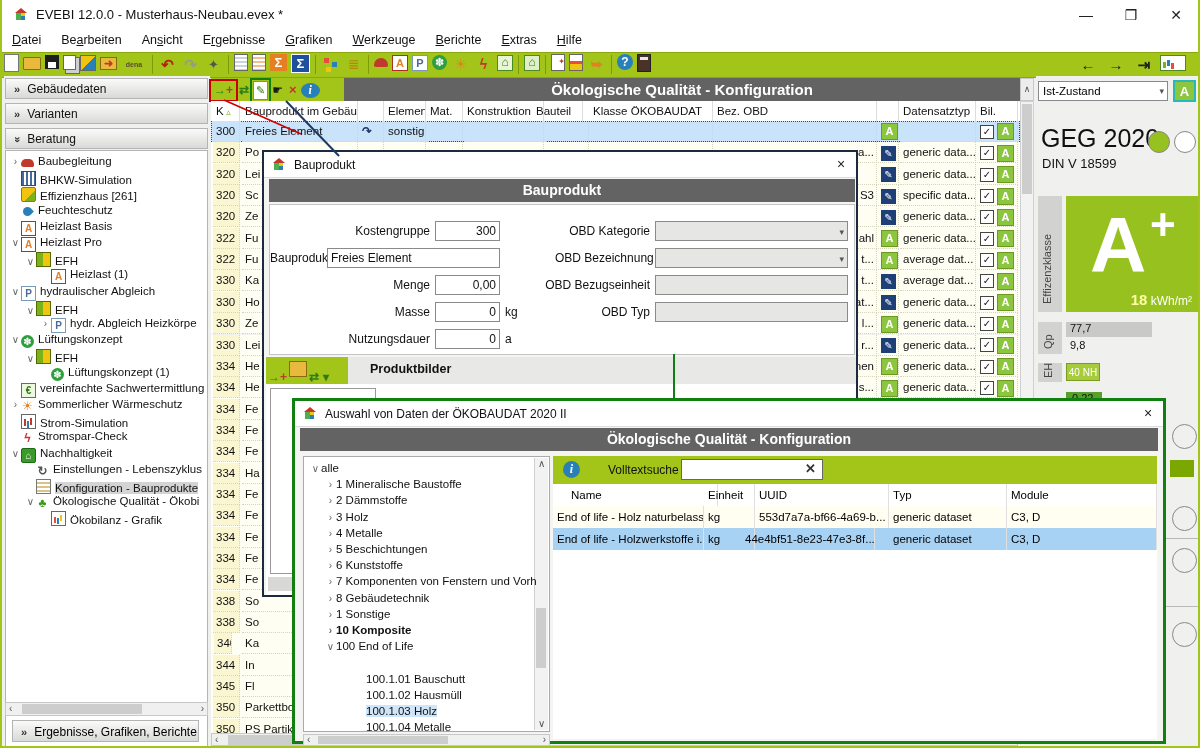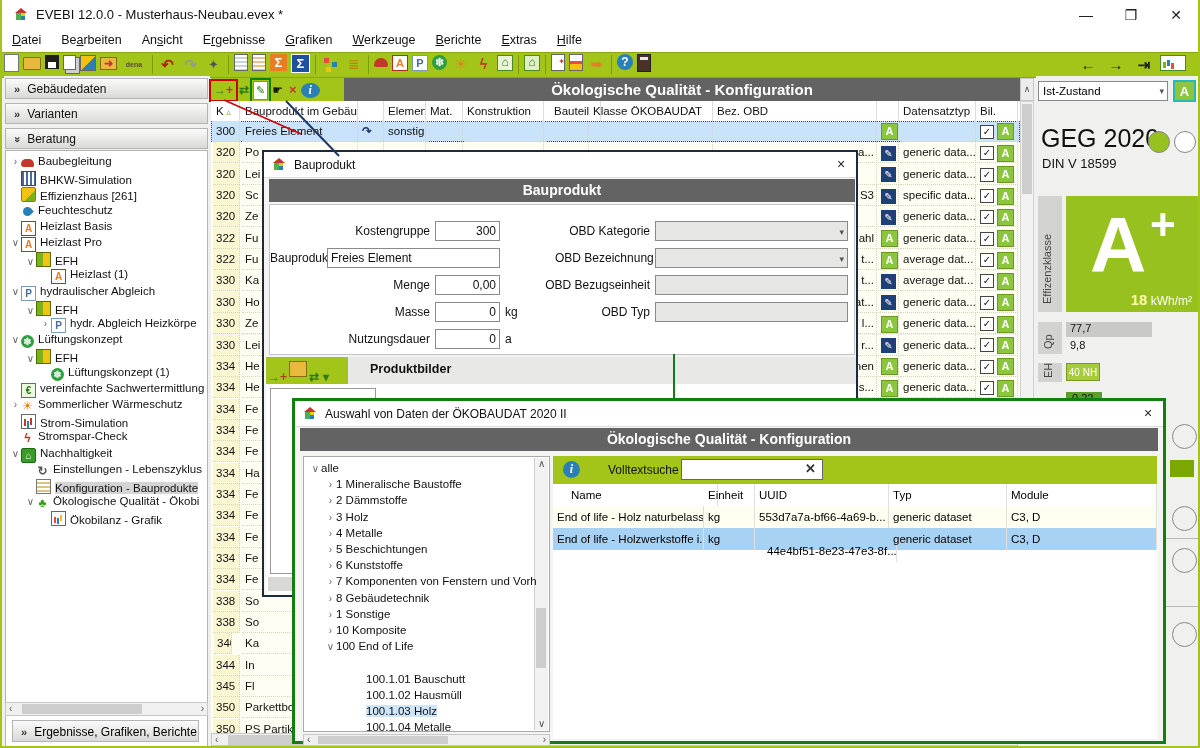--- a/index.html
+++ b/index.html
@@ -266,21 +266,21 @@
   <div id="tbl-vscroll">
       <span class="vthumb"></span>
     </div>
   <div id="tbl-header">
       <div class="hcell" style="left: 2px; width: 27px;">K<span class="sort-tri"> ▵</span></div>
       <div class="hcell" style="left: 31px; width: 116px;">Bauprodukt im Gebäude</div>
       <div class="hcell" style="left: 148px; width: 25px;"></div>
       <div class="hcell" style="left: 174px; width: 41px;">Elementtyp</div>
       <div class="hcell" style="left: 216px; width: 36px;">Mat.</div>
       <div class="hcell" style="left: 253px; width: 80px;">Konstruktion</div>
-      <div class="hcell" style="left: 340px; width: 50px;">Bauteil</div>
+      <div class="hcell" style="left: 322px; width: 50px;">Bauteil</div>
       <div class="hcell" style="left: 379px; width: 123px;">Klasse ÖKOBAUDAT</div>
       <div class="hcell" style="left: 503px; width: 163px;">Bez. OBD</div>
       <div class="hcell" style="left: 667px; width: 21px;"></div>
       <div class="hcell" style="left: 689px; width: 76px;">Datensatztyp</div>
       <div class="hcell" style="left: 766px; width: 41px;">Bil.</div>
     </div>
   <div id="grid">
       <div class="grow sel" style="top: 0px;">
         <div class="gcell kc" style="left: 2px; width: 27px;">300</div>
         <div class="gcell" style="left: 31px; width: 116px;">Freies Element</div>
@@ -801,21 +801,21 @@
     <div class="tree-row" style="top: 5px; left: 6px;"><span class="exp">∨</span><span class="lbl">alle</span></div>
         <div class="tree-row" style="top: 21.2px; left: 21px;"><span class="exp">›</span><span class="lbl">1 Mineralische Baustoffe</span></div>
         <div class="tree-row" style="top: 37.4px; left: 21px;"><span class="exp">›</span><span class="lbl">2 Dämmstoffe</span></div>
         <div class="tree-row" style="top: 53.6px; left: 21px;"><span class="exp">›</span><span class="lbl">3 Holz</span></div>
         <div class="tree-row" style="top: 69.8px; left: 21px;"><span class="exp">›</span><span class="lbl">4 Metalle</span></div>
         <div class="tree-row" style="top: 86px; left: 21px;"><span class="exp">›</span><span class="lbl">5 Beschichtungen</span></div>
         <div class="tree-row" style="top: 102.2px; left: 21px;"><span class="exp">›</span><span class="lbl">6 Kunststoffe</span></div>
         <div class="tree-row" style="top: 118.4px; left: 21px;"><span class="exp">›</span><span class="lbl">7 Komponenten von Fenstern und Vorh</span></div>
         <div class="tree-row" style="top: 134.6px; left: 21px;"><span class="exp">›</span><span class="lbl">8 Gebäudetechnik</span></div>
         <div class="tree-row" style="top: 150.8px; left: 21px;"><span class="exp">›</span><span class="lbl">1 Sonstige</span></div>
-        <div class="tree-row" style="top: 167px; left: 21px;"><span class="exp">›</span><span class="lbl">10 Komposite</span></div>
+        <div class="tree-row" style="top: 167px; left: 21px; font-weight: bold;"><span class="exp">›</span><span class="lbl">10 Komposite</span></div>
         <div class="tree-row" style="top: 183.2px; left: 21px;"><span class="exp">∨</span><span class="lbl">100 End of Life</span></div>
         <div class="tree-row" style="top: 215.6px; left: 51px;"><span class="exp"></span><span class="lbl">100.1.01 Bauschutt</span></div>
         <div class="tree-row" style="top: 231.8px; left: 51px;"><span class="exp"></span><span class="lbl">100.1.02 Hausmüll</span></div>
         <div class="tree-row" style="top: 248px; left: 51px;"><span class="exp"></span><span class="lbl sel2">100.1.03 Holz</span></div>
         <div class="tree-row" style="top: 264.2px; left: 51px;"><span class="exp"></span><span class="lbl">100.1.04 Metalle</span></div>
       </div>
     <div class="hscroll abs" id="oko-hscroll">
       <span class="scroll-arrow" style="left:3px;top:-1px;">‹</span>
         <span class="scroll-arrow" style="right:3px;top:-1px;">›</span>
       <span class="thumb" style="left:14px;width:130px;height:8px;"></span>
@@ -838,21 +838,21 @@
           <div class="orow" style="top: 22px;">
             <div class="ocell" style="left: 0px; width: 151px;">End of life - Holz naturbelass...</div>
             <div class="ocell" style="left: 151px; width: 51px;">kg</div>
             <div class="ocell" style="left: 202px; width: 134px;">553d7a7a-bf66-4a69-b...</div>
             <div class="ocell" style="left: 336px; width: 118px;">generic dataset</div>
             <div class="ocell" style="left: 454px; width: 150px;">C3, D</div>
           </div>
           <div class="orow sel" style="top: 44px;">
             <div class="ocell" style="left: 0px; width: 151px;">End of life - Holzwerkstoffe i...</div>
             <div class="ocell" style="left: 151px; width: 51px;">kg</div>
-            <div class="ocell" style="left: 210px; width: 134px; margin-top: 12px;">44e4bf51-8e23-47e3-8f...</div>
+            <div class="ocell" style="left: 188px; width: 134px;">44e4bf51-8e23-47e3-8f...</div>
             <div class="ocell" style="left: 336px; width: 118px;">generic dataset</div>
             <div class="ocell" style="left: 454px; width: 150px;">C3, D</div>
           </div>
         </div>
     </div>
   </div>
 
   <svg id="ann-svg">
     <line x1="222" y1="100" x2="299" y2="134" stroke="#cc0000" stroke-width="1.6"></line>
     <line x1="284" y1="101" x2="337" y2="156" stroke="#1f3864" stroke-width="2"></line>

